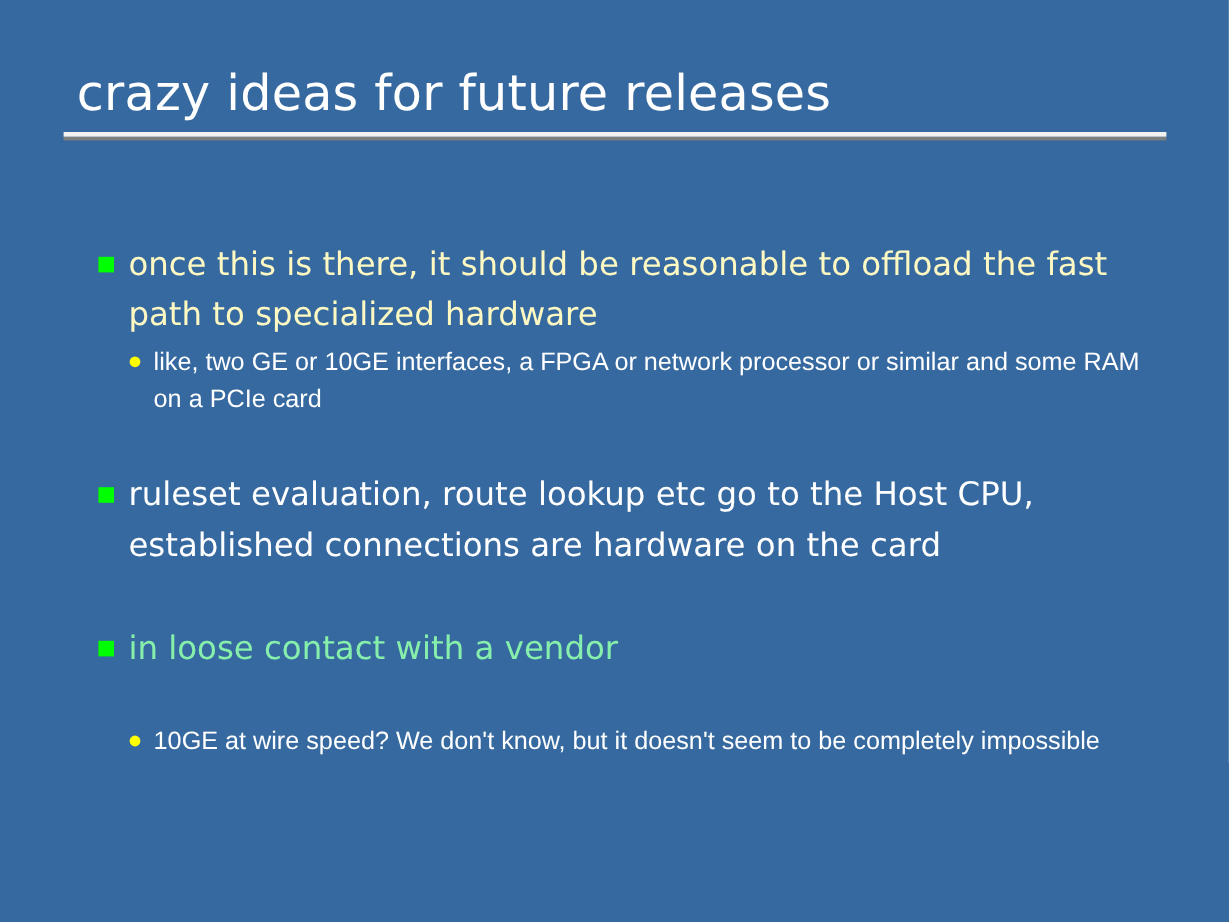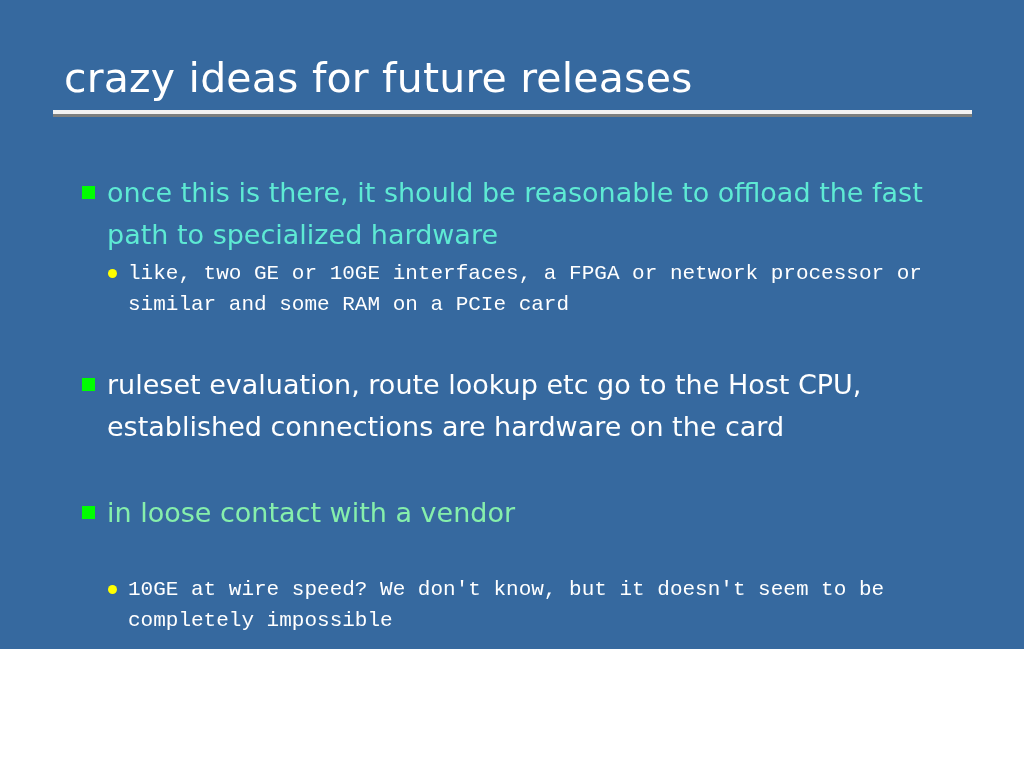--- a/index.html
+++ b/index.html
@@ -12,21 +12,21 @@
     width: 1024px;
     height: 768px;
     overflow: hidden;
     font-family: "DejaVu Sans", sans-serif;
   }
 
   
   .slide {
     position: relative;
     width: 1024px;
-    height: 649px;
+    height: 768px;
     background: #36699f;
     box-sizing: border-box;
     overflow: hidden;
   }
 
   
   .title-block {
     position: absolute;
     left: 53px;
     top: 52px;
@@ -106,21 +106,21 @@
   }
 
   
   .l2-list {
     margin-top: 2px;
   }
   .l2 {
     position: relative;
     padding-left: 50px;
     color: #ffffff;
-    font-family: Liberation Mono, monospace;
+    font-family: Liberation Sans, sans-serif;
     font-size: 21px;
     line-height: 31px;
     font-weight: 400;
   }
   .l2 .marker-dot {
     position: absolute;
     left: 30px;
     top: 11px;
     width: 9px;
     height: 9px;
@@ -141,21 +141,21 @@
     <div class="slide-title" style="color: rgb(255, 255, 255);">crazy ideas for future releases</div>
     <div class="title-rule">
       <div class="rule-light" style="background: rgb(242, 242, 242);"></div>
       <div class="rule-shadow" style="background: rgb(124, 127, 127);"></div>
     </div>
   </div>
 
   <div class="body-block">
 
     <div class="bullet-group gap-after">
-      <div class="l1" style="color: #5eead4;">
+      <div class="l1" style="color: #fef9c3; margin-top: 28px;">
         <span class="marker-sq" style="background: rgb(0, 255, 0);"></span>
         <span class="l1-text">once this is there, it should be reasonable to offload the fast path to specialized hardware</span>
       </div>
       <div class="l2-list">
         <div class="l2" style="color: rgb(255, 255, 255);">
           <span class="marker-dot" style="background: rgb(255, 255, 0);"></span>
           <span class="l2-text">like, two GE or 10GE interfaces, a FPGA or network processor or similar and some RAM on a PCIe card</span>
         </div>
       </div>
     </div>

